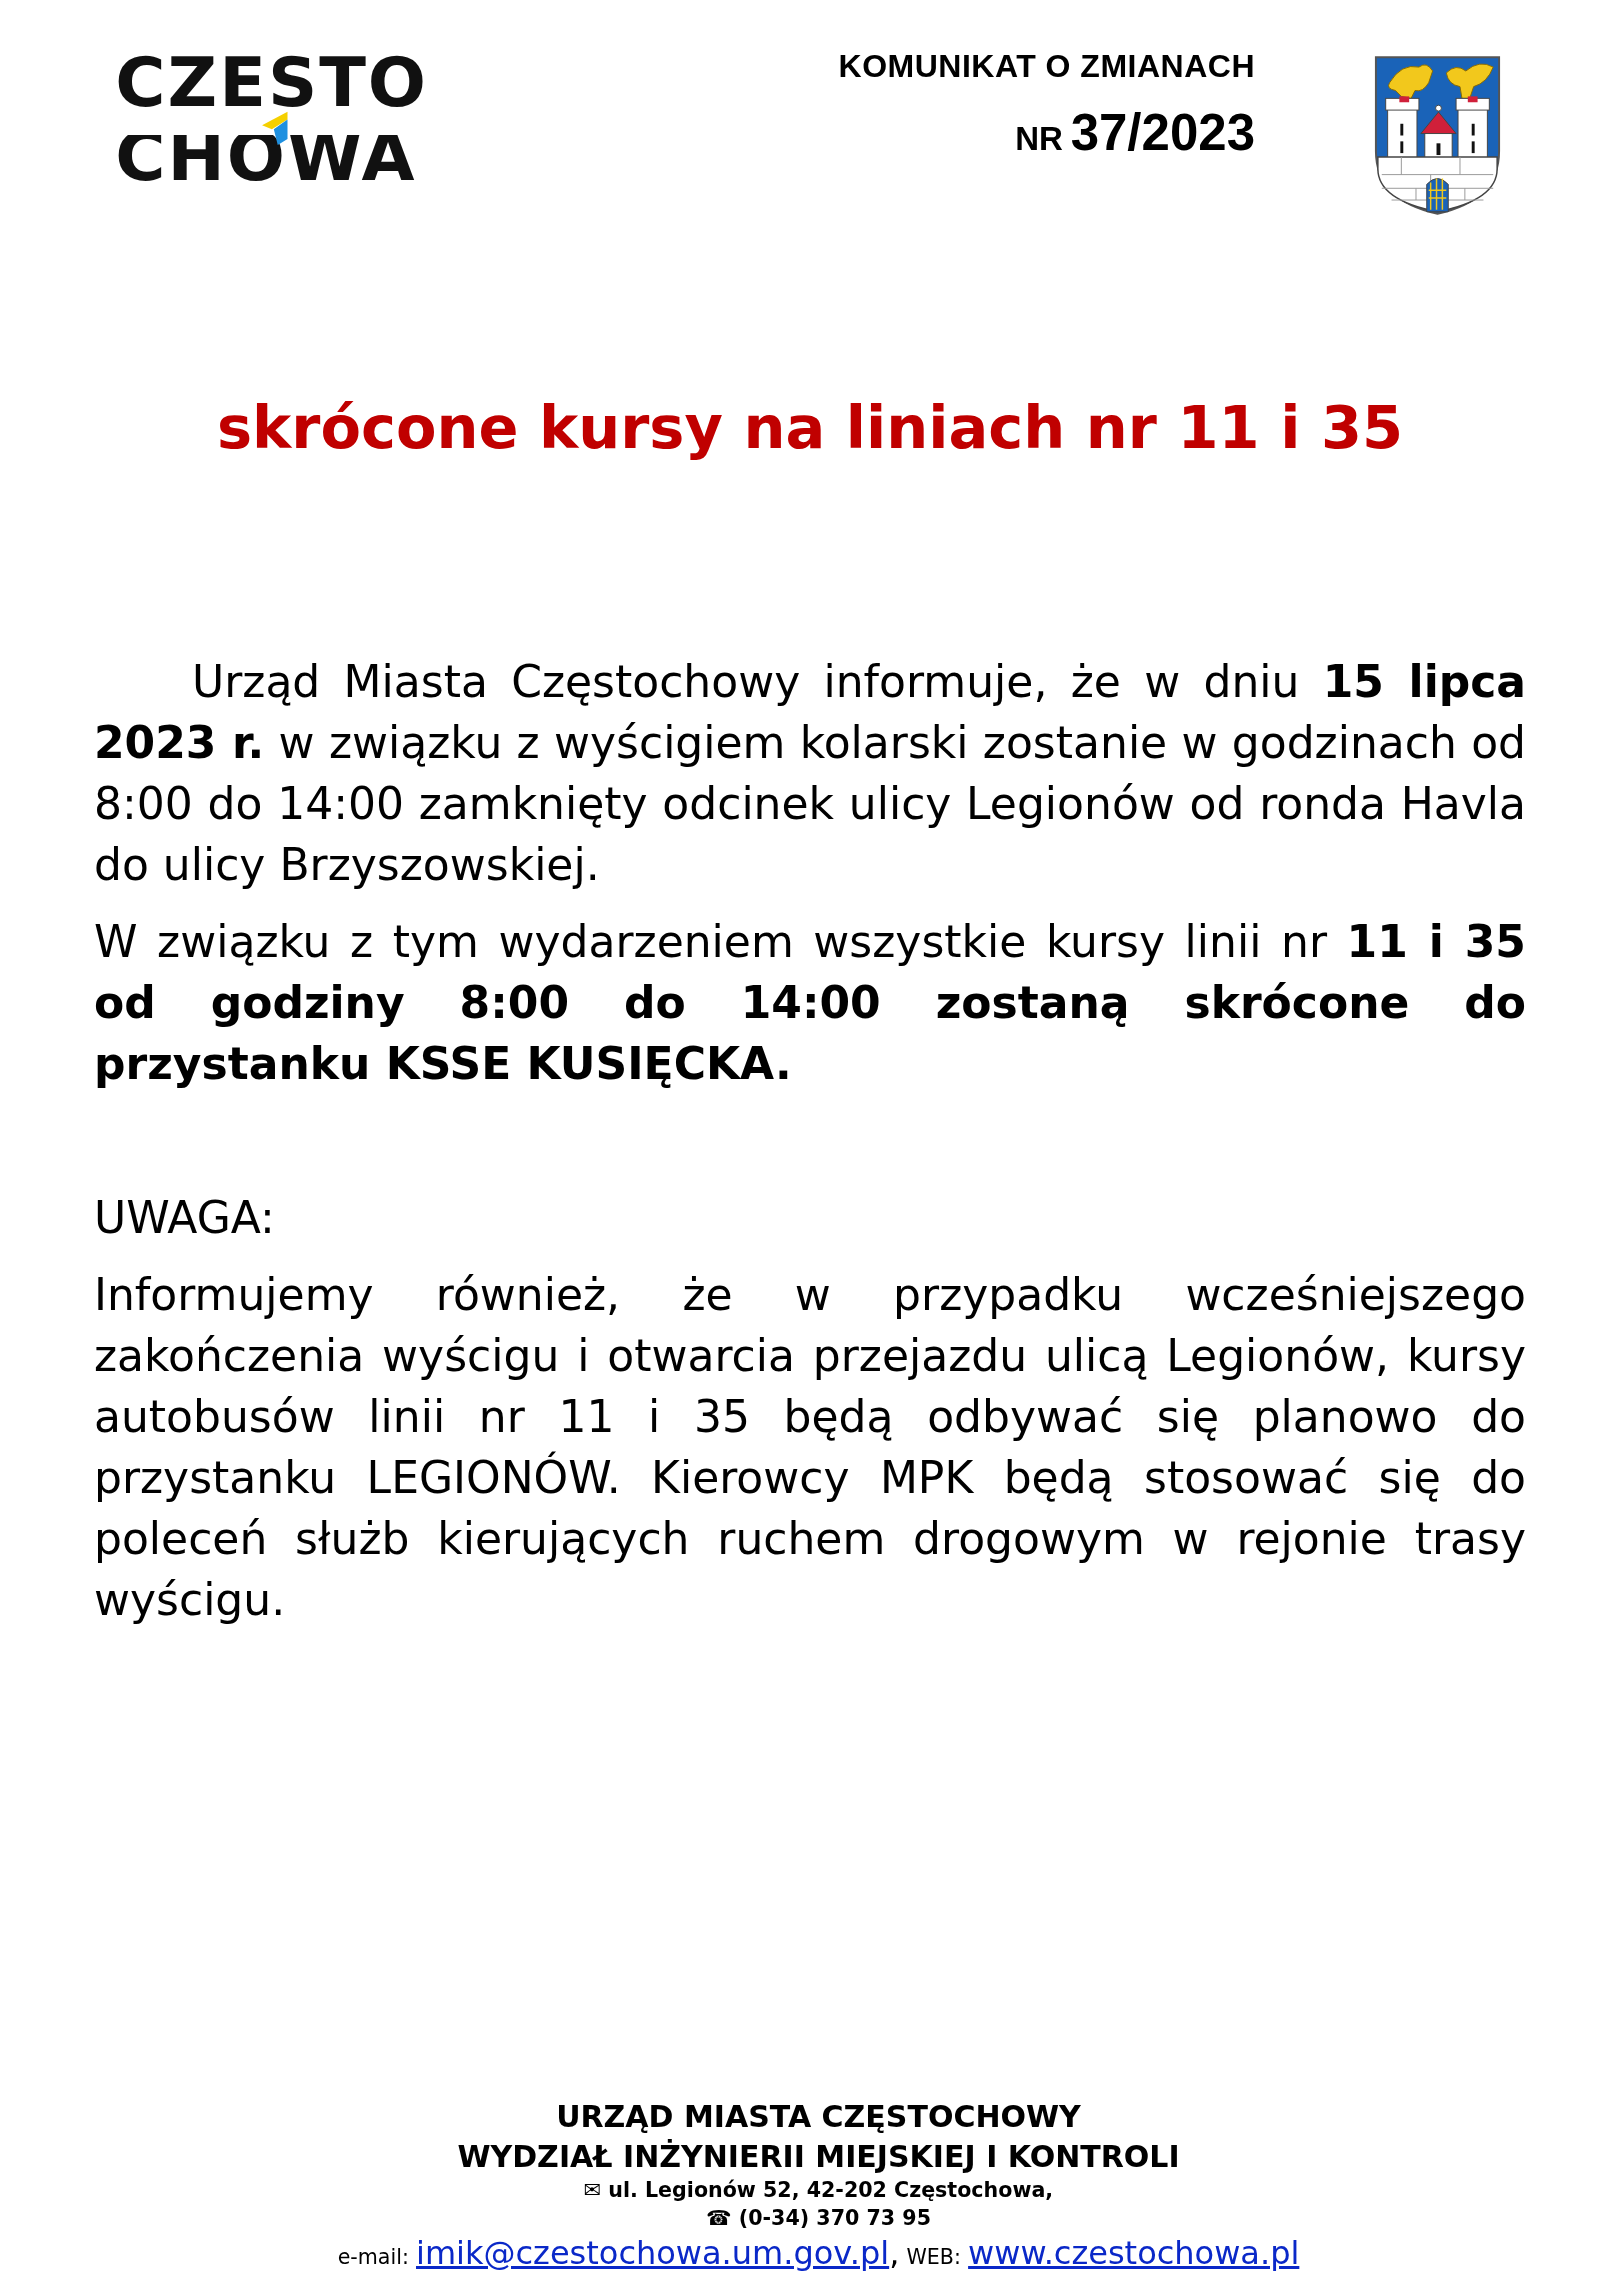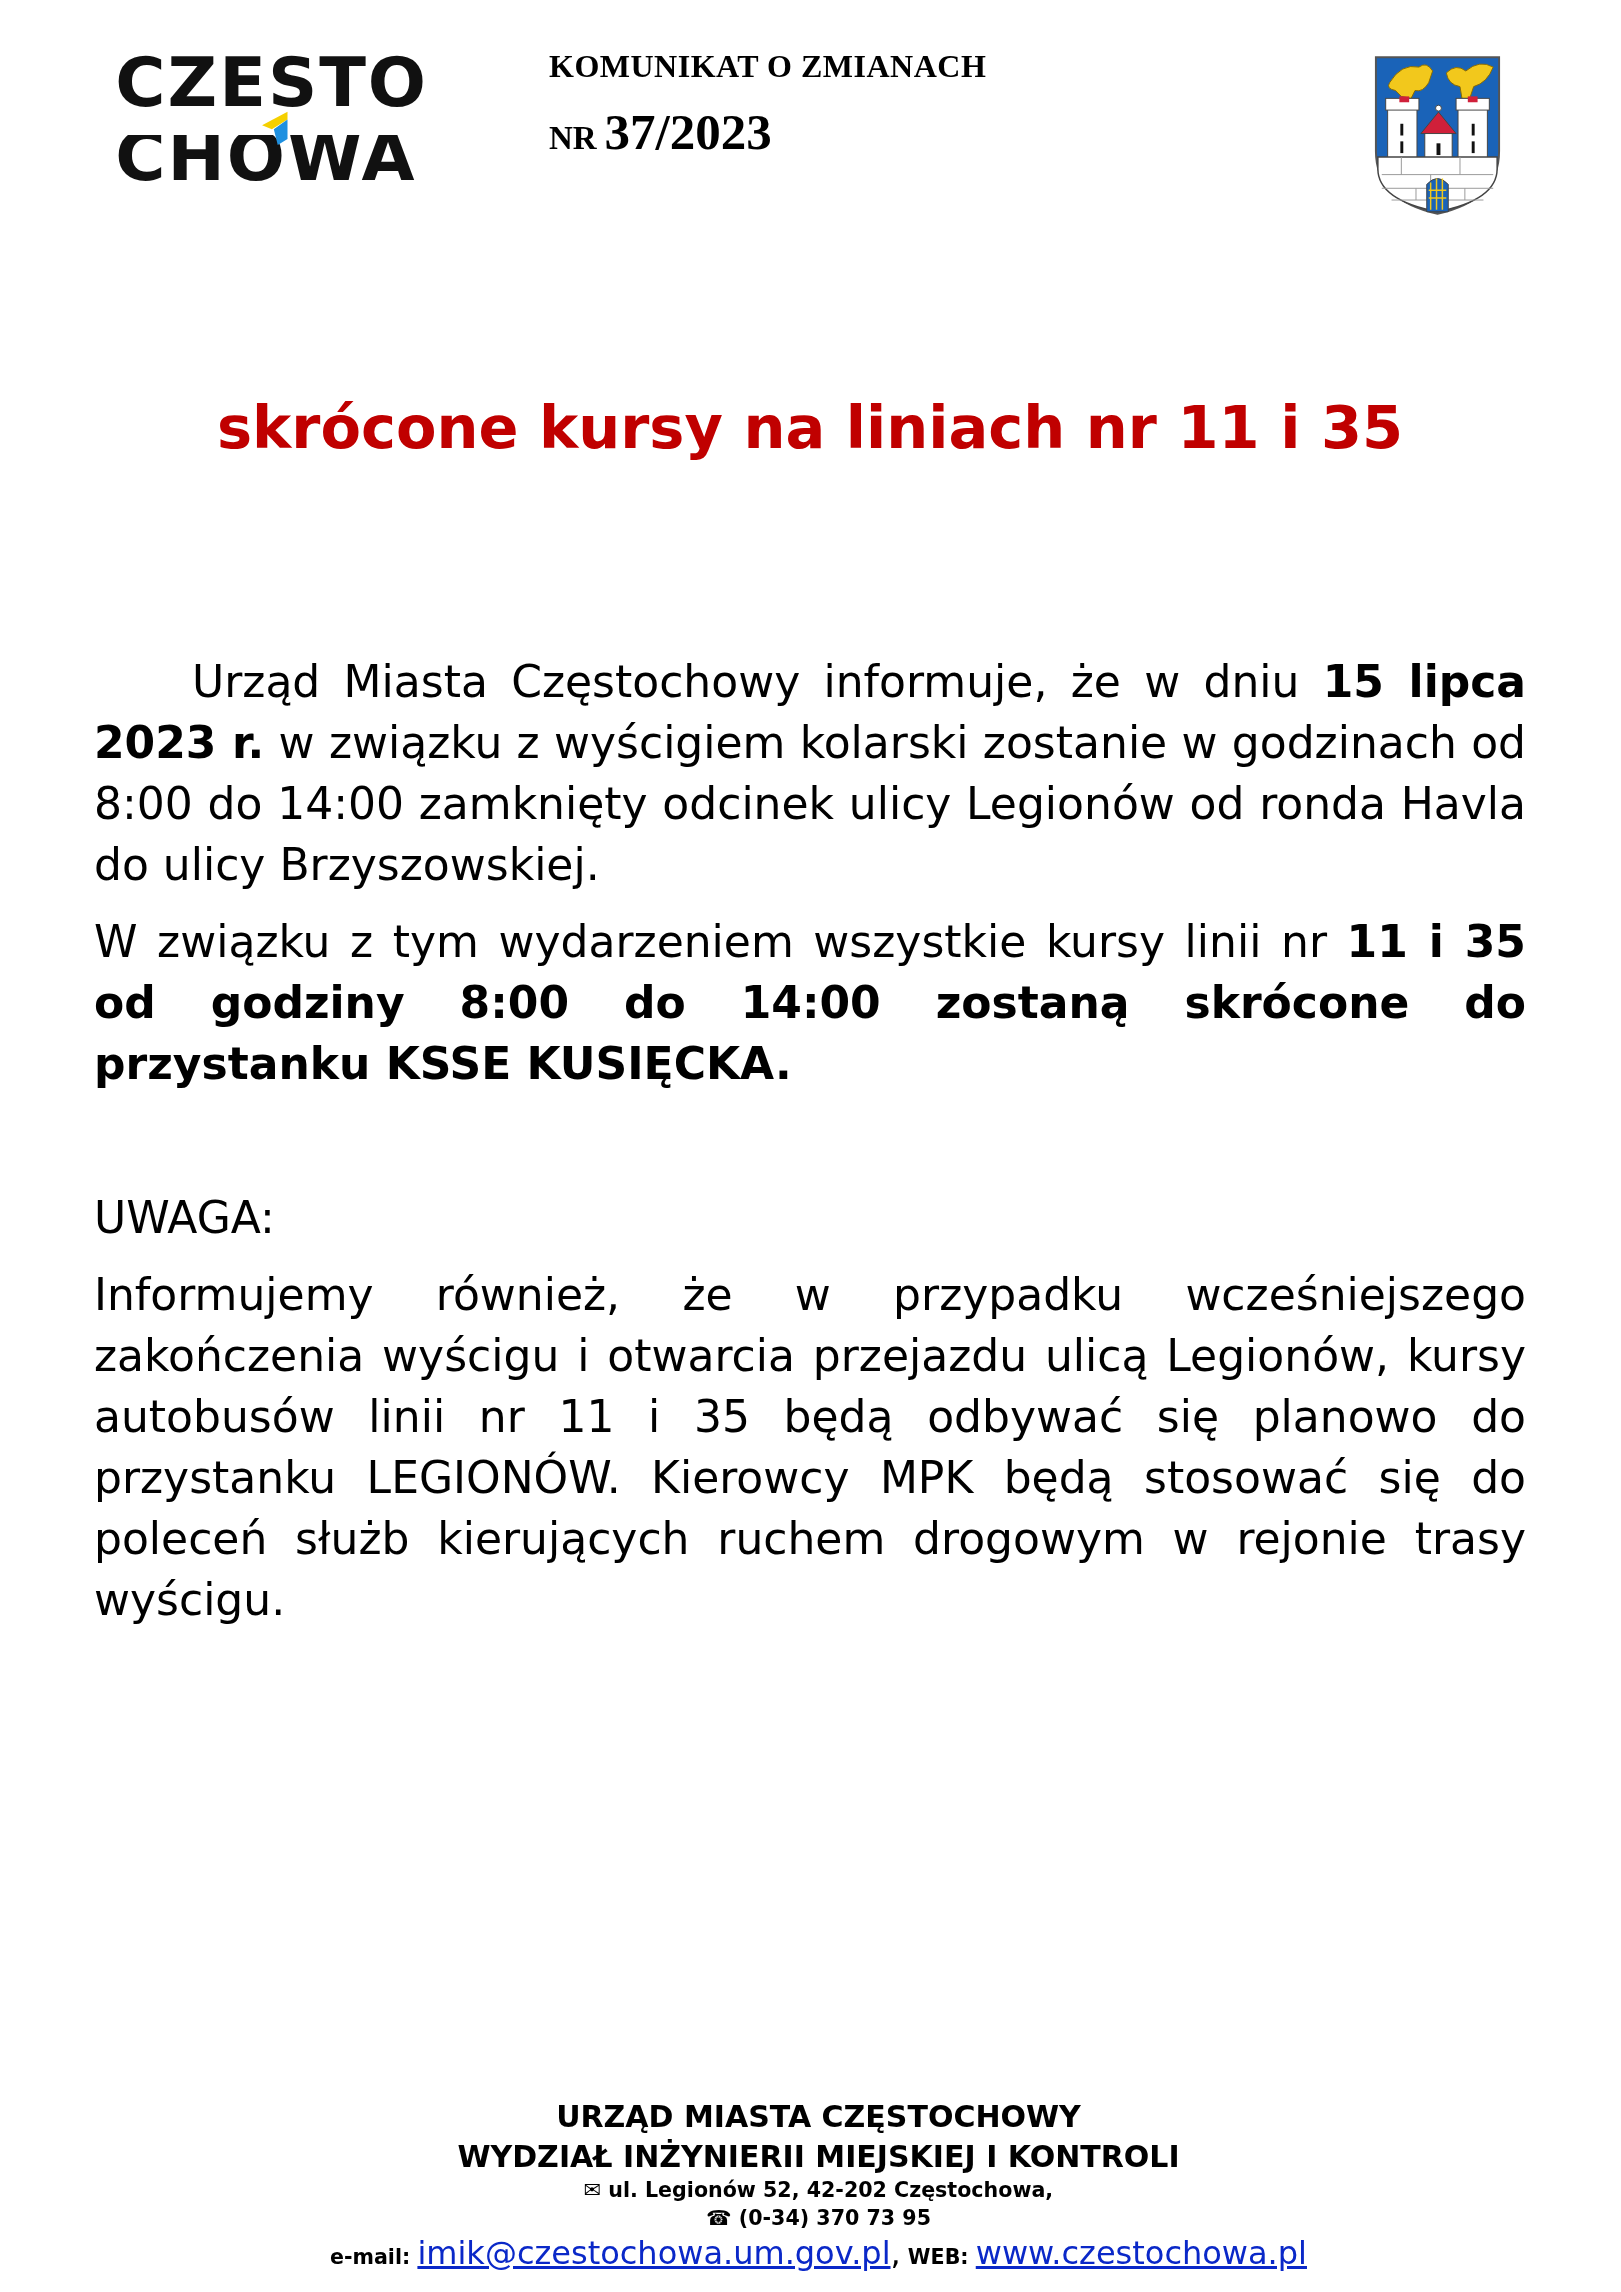--- a/index.html
+++ b/index.html
@@ -2,22 +2,22 @@
 <html><head>
 <meta charset="utf-8">
 <style>
   html, body { margin:0; padding:0; background:#ffffff; }
   body { width:1621px; height:2293px; position:relative; overflow:hidden;
          font-family:"DejaVu Sans", sans-serif; color:#000; }
 
   .logo { position:absolute; left:90px; top:49px; width:392px; height:137px;margin-left:25px; }
   .logo svg { width:100%; height:100%; }
 
-  .header-title { position:absolute; left:549px; width:706px; top:43px; text-align:left;
-                  font-family:Liberation Serif, serif; font-weight:bold; }
+  .header-title { position:absolute; left:549px; width:706px; top:43px; text-align:right;
+                  font-family:Liberation Sans, sans-serif; font-weight:bold; }
   .header-title .ln { font-size:32px; line-height:47px; letter-spacing:0.5px; }
   .header-title .nr { font-size:51px; line-height:65px; margin-top:10px; }
   .header-title .nr .nr-label { font-size:33px; margin-right:7.8px; }
 
   .crest { position:absolute; left:1372px; top:53px; width:131px; height:165px; }
 
   .headline { position:absolute; left:78px; width:1464px; top:387px; text-align:center;
               color:#c00000; font-weight:bold; font-size:59px; line-height:81px; }
 
   .body-text { position:absolute; left:78px; width:1464px; top:635px;
@@ -27,21 +27,21 @@
   .body-text b { font-weight:bold; }
   .gap { height:61px; }
 
   .footer { position:absolute; left:302px; width:1033px; top:2096px; text-align:center; font-weight:bold; }
   .footer .f1 { font-size:30px; line-height:41px; }
   .footer .f2 { font-size:30px; line-height:39px; }
   .footer .f3 { font-size:20.6px; line-height:29px; }
   .footer .f4 { font-size:20.6px; line-height:27.4px; }
   .footer .f5 { font-size:20.6px; line-height:39px; margin-top:2px; }
   .footer .f5 a { color:#0a28c8; font-weight:normal; font-size:32px; text-decoration:underline; }
-  .footer .f5 .lbl { font-size:20.6px; font-weight:bold; }
+  .footer .f5 .lbl { font-size:20.6px; font-weight:normal; }
 </style>
 </head>
 <body>
 
 <div class="logo">
   <svg viewBox="0 0 400 140">
     <g font-family="DejaVu Sans, sans-serif" font-weight="bold" fill="#111">
       <text x="0" y="58" font-size="70" letter-spacing="2">CZESTO</text>
     </g>
 

